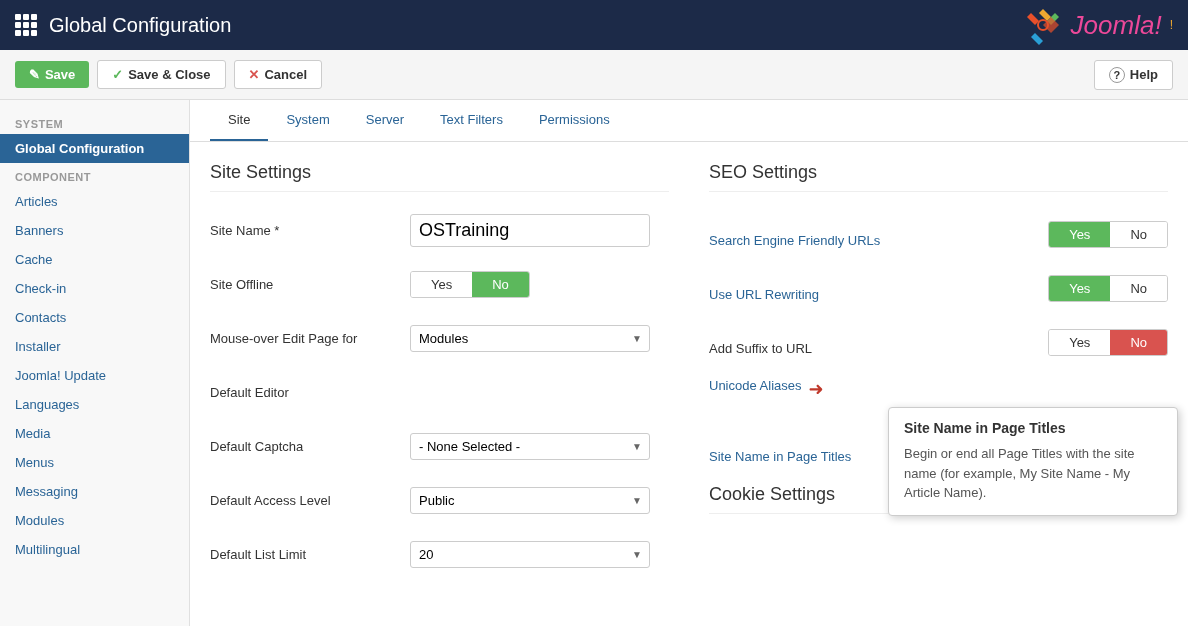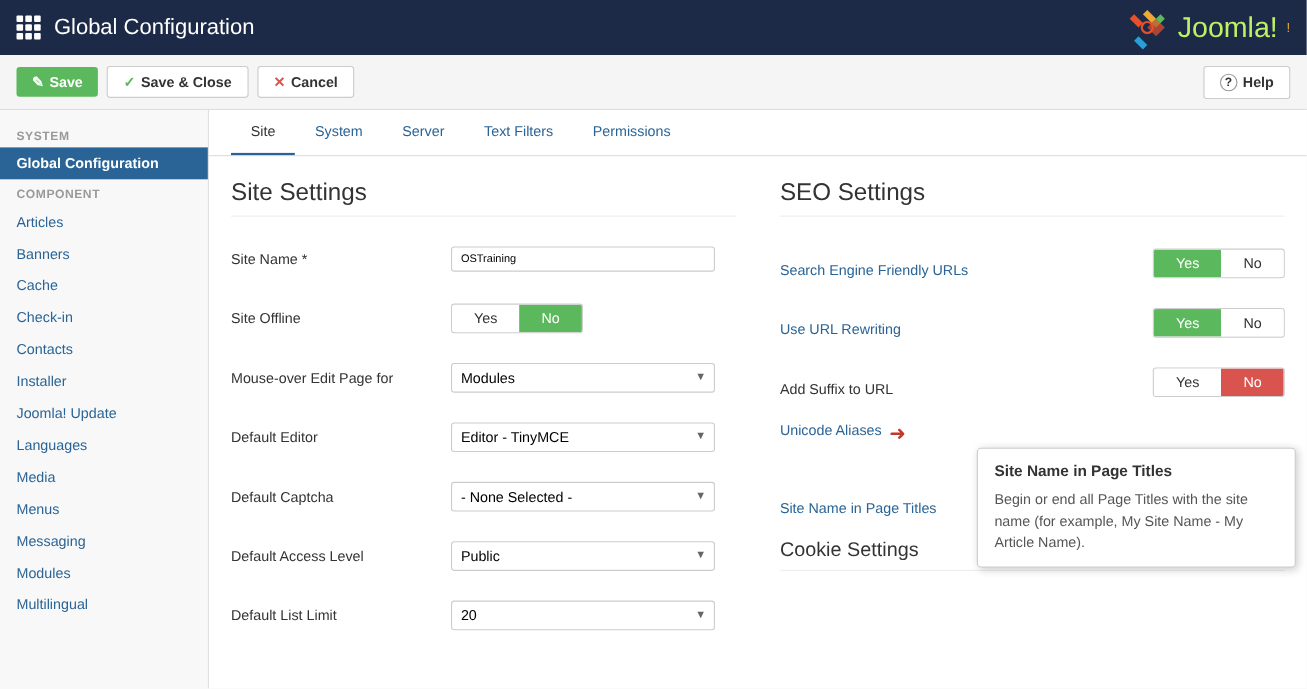--- a/index.html
+++ b/index.html
@@ -34,27 +34,27 @@
     
     .tabs { display: flex; border-bottom: 1px solid #ddd; padding: 0 20px; background: white; align-items: flex-end; }
     .tab { padding: 12px 18px; cursor: pointer; color: #2a6496; font-size: 13px; border-bottom: 2px solid transparent; }
     .tab.active { border-bottom: 2px solid #2a6496; color: #333; font-weight: normal; }
 
     
     .content-body { display: flex; padding: 20px; gap: 40px; }
     .col-left { flex: 1; max-width: 480px; }
     .col-right { flex: 1; }
 
-    .section-title { font-size: 22px; font-weight: normal; color: #333; margin-bottom: 20px; border-bottom: 1px solid #eee; padding-bottom: 8px; }
+    .section-title { font-size: 18px; font-weight: normal; color: #333; margin-bottom: 20px; border-bottom: 1px solid #eee; padding-bottom: 8px; }
 
     
     .form-row { display: flex; align-items: center; margin-bottom: 18px; min-height: 36px; }
     .form-label { width: 200px; flex-shrink: 0; color: #333; font-size: 13px; }
     .form-control { display: flex; align-items: center; gap: 0; }
-    .text-input { border: 1px solid #ccc; border-radius: 3px; padding: 5px 8px; font-size: 10px; width: 240px; }
+    .text-input { border: 1px solid #ccc; border-radius: 3px; padding: 5px 8px; font-size: 18px; width: 240px; }
     .select-input { border: 1px solid #ccc; border-radius: 3px; padding: 5px 8px; font-size: 13px; width: 240px; background: white; appearance: none; -webkit-appearance: none; }
     .select-wrapper { position: relative; display: inline-block; }
     .select-wrapper::after { content: '▼'; position: absolute; right: 8px; top: 50%; transform: translateY(-50%); font-size: 10px; color: #666; pointer-events: none; }
     .select-wrapper select { width: 240px; padding-right: 24px; }
 
     
     .toggle-group { display: flex; border: 1px solid #ccc; border-radius: 3px; overflow: hidden; }
     .toggle-btn { padding: 5px 20px; border: none; cursor: pointer; font-size: 13px; background: white; color: #333; }
     .toggle-btn.active-yes { background: #5cb85c; color: white; }
     .toggle-btn.active-no { background: #d9534f; color: white; }
@@ -100,21 +100,21 @@
   </div>
   <div class="joomla-logo">
     <svg width="40" height="40" viewBox="0 0 40 40">
       <path d="M8 8 L16 16 L12 20 L4 12 Z" fill="#e8502a"></path>
       <path d="M20 4 L28 12 L24 16 L16 8 Z" fill="#f0a830"></path>
       <path d="M32 8 L36 12 L28 20 L24 16 Z" fill="#5cb85c"></path>
       <path d="M8 32 L12 28 L20 36 L16 40 Z" fill="#2a9fd6"></path>
       <path d="M20 20 L28 12 L36 20 L28 28 Z" fill="#e8502a" opacity="0.7"></path>
       <circle cx="20" cy="20" r="5" fill="none" stroke="#e8502a" stroke-width="2"></circle>
     </svg>
-    <span style="font-size:26px; color:#bef264;">Joomla!</span>
+    <span style="font-size:26px; font-style:italic; color:#ec4899;">Joomla!</span>
     <span style="color:#f0a830; font-size:12px; vertical-align:super;">!</span>
   </div>
 </div>
 
 <div class="toolbar">
   <button class="btn btn-success">
     <span>✎</span>
     <span>Save</span>
   </button>
   <button class="btn btn-default">
@@ -194,27 +194,20 @@
             <div class="select-wrapper">
               <select class="select-input">
                 <option>Modules</option>
               </select>
             </div>
           </div>
         </div>
 
         <div class="form-row">
           <div class="form-label">Default Editor</div>
-          <div class="form-control">
-            <div class="select-wrapper">
-              <select class="select-input">
-                <option>Editor - TinyMCE</option>
-              </select>
-            </div>
-          </div>
         </div>
 
         <div class="form-row">
           <div class="form-label">Default Captcha</div>
           <div class="form-control">
             <div class="select-wrapper">
               <select class="select-input">
                 <option>- None Selected -</option>
               </select>
             </div>

